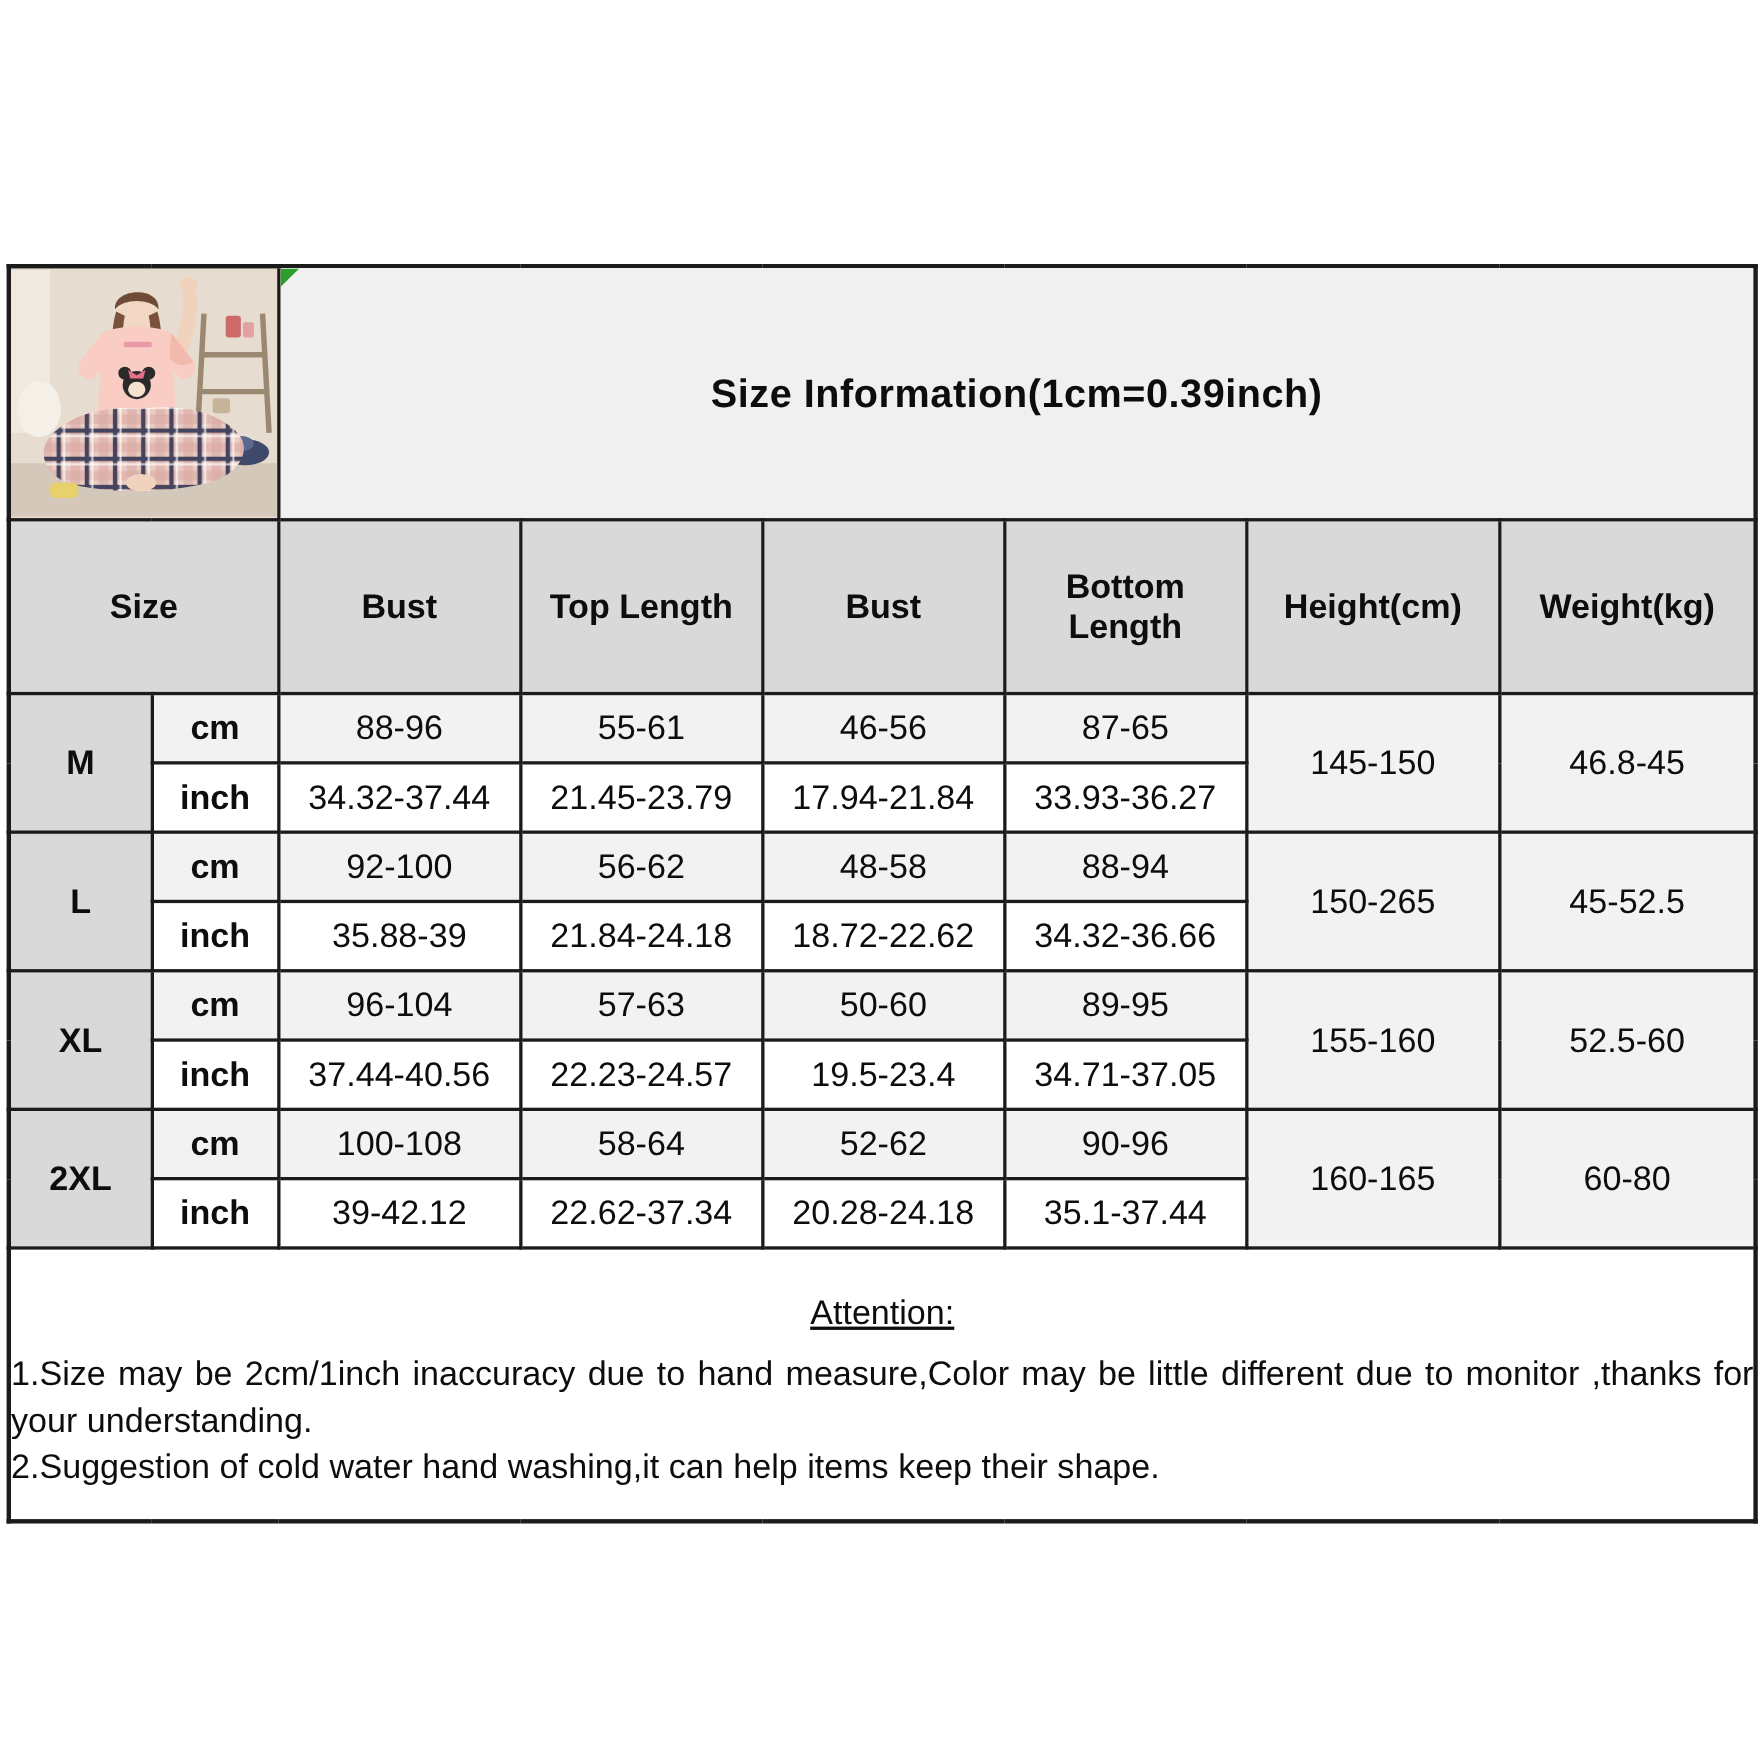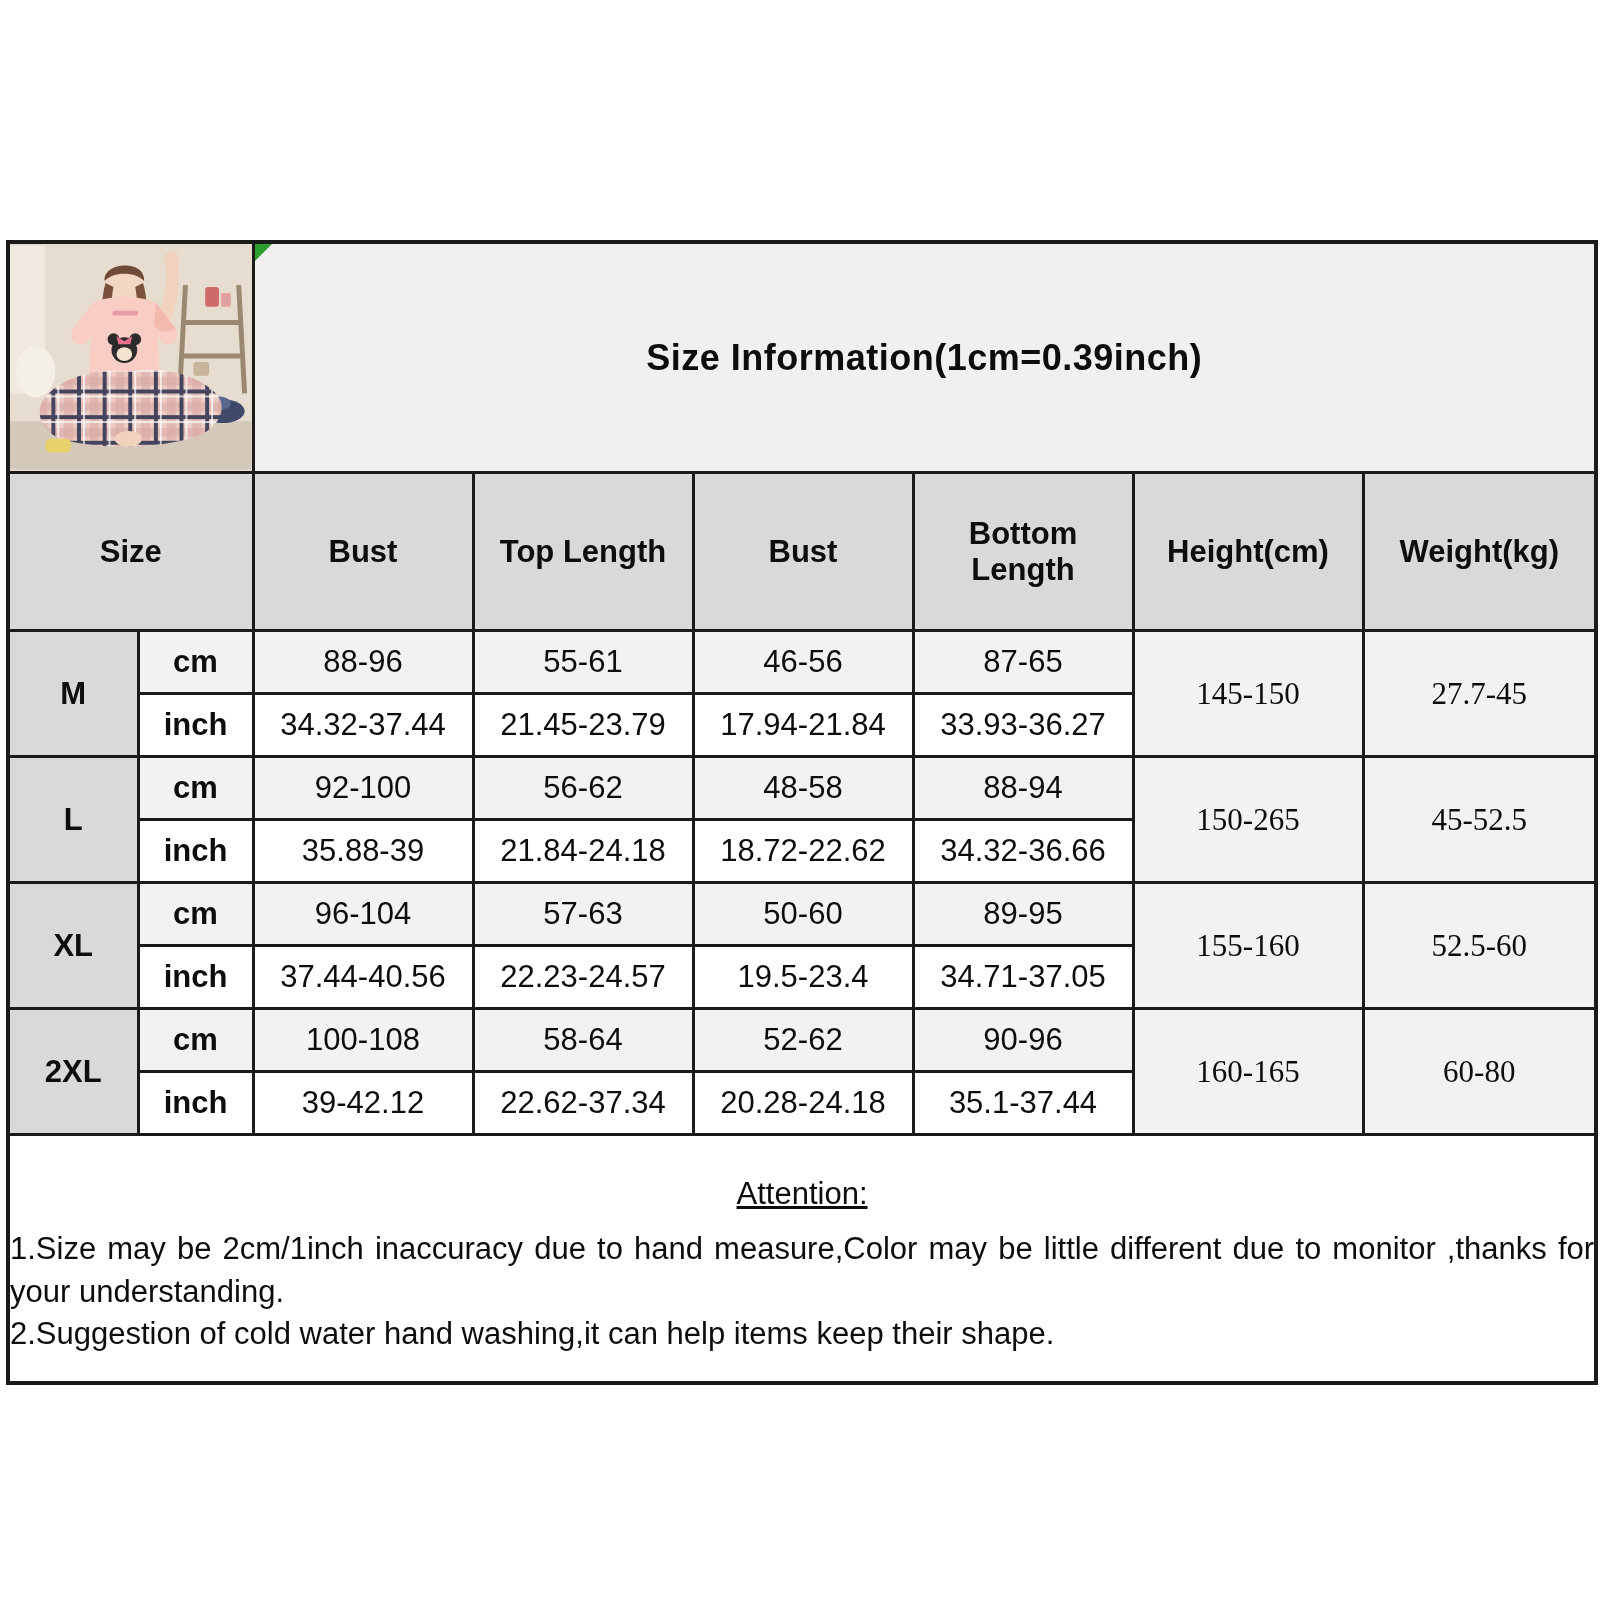--- a/index.html
+++ b/index.html
@@ -27,21 +27,21 @@
     position:absolute; top:0; left:0; width:0; height:0;
     border-top:17px solid #2d9e2d; border-right:17px solid transparent;
   }
   
   .head-row th { height:155px; background:#d9d9d9; font-weight:bold; font-size:31px; }
   
   .cm-row  th, .cm-row  td { height:60px; background:#f2f2f2; }
   .inch-row th, .inch-row td { height:60px; background:#ffffff; }
   .size-label { background:#d9d9d9 !important; font-weight:bold; }
   .unit { font-weight:bold;margin-left:40px; }
-  .merged { background:#f2f2f2 !important;font-family:Liberation Serif, serif; }
+  .merged { background:#f2f2f2 !important; }
   .data-val { font-weight:normal; }
   
   .attention-cell {
     height:245px; background:#ffffff; text-align:left; vertical-align:top;
     padding:2px 10px 0 8px; font-size:33px; line-height:1.38;
   }
   .attention-cell .note { margin:0; text-align:justify; }
   .attention-cell .heading { margin:12px;text-decoration:underline; }
 </style>
 </head>
@@ -133,21 +133,21 @@
     </tr>
 
     <tr class="cm-row">
       <th class="size-label" rowspan="2">M</th>
       <th class="unit">cm</th>
       <td class="data-val">88-96</td>
       <td class="data-val">55-61</td>
       <td class="data-val">46-56</td>
       <td class="data-val">87-65</td>
       <td class="merged data-val" rowspan="2">145-150</td>
-      <td class="merged data-val" rowspan="2">27.7-45</td>
+      <td class="merged data-val" rowspan="2">46.8-45</td>
     </tr>
     <tr class="inch-row">
       <th class="unit">inch</th>
       <td class="data-val">34.32-37.44</td>
       <td class="data-val">21.45-23.79</td>
       <td class="data-val">17.94-21.84</td>
       <td class="data-val">33.93-36.27</td>
     </tr>
 
     <tr class="cm-row">

